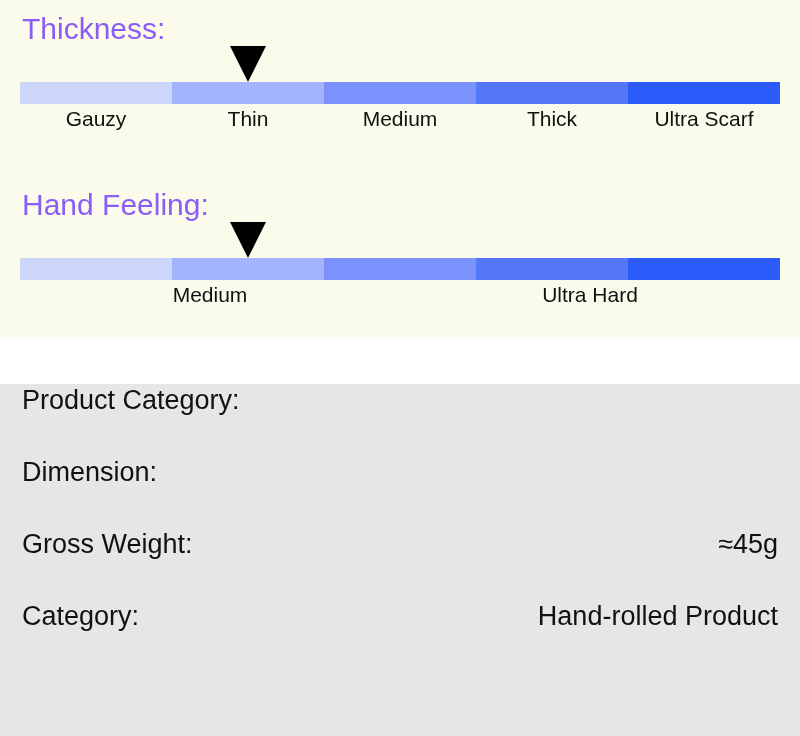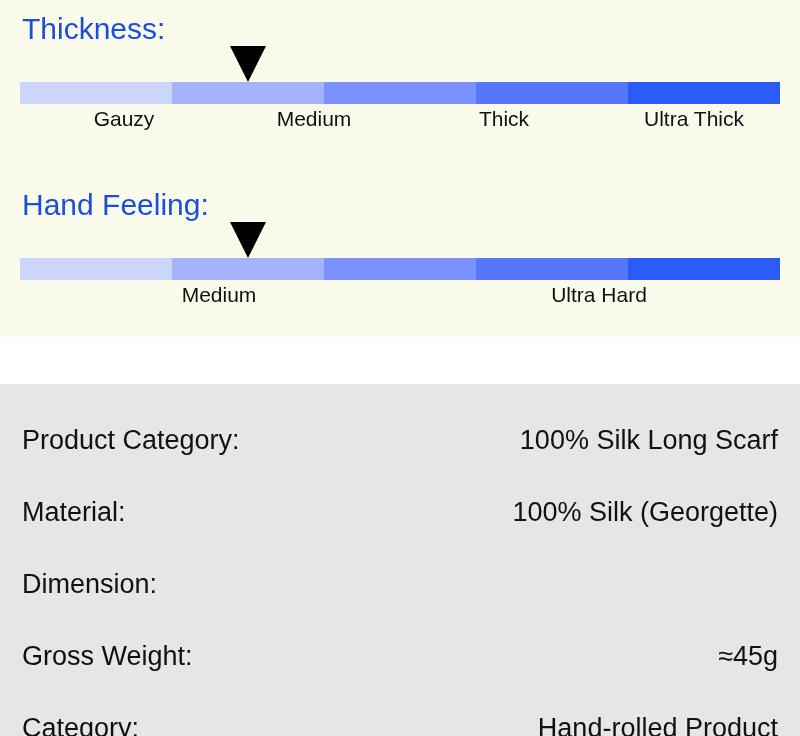--- a/index.html
+++ b/index.html
@@ -36,21 +36,21 @@
 
   .scale-title {
     position: absolute;
     left: 22px;
     top: 12px;
     font-size: 30px;
     line-height: 34px;
     font-weight: 400;
     letter-spacing: 0px;
     white-space: nowrap;
-    color: #1d4ed8;
+    color: #8b5cf6;
   }
 
   .meter {
     position: absolute;
     left: 20px;
     top: 82px;
     width: 760px;
     height: 22px;
   }
 
@@ -73,21 +73,21 @@
     width: 0;
     height: 0;
     border-left: 18px solid transparent;
     border-right: 18px solid transparent;
     border-top: 36px solid #000000;
     transform: translateX(-18px);
   }
 
   .meter-labels {
     position: absolute;
-    left: 29px;
+    left: 20px;
     top: 106px;
     width: 760px;
     display: flex;
   }
   .meter-label {
     flex: 1 1 0;
     text-align: center;
     font-size: 21px;
     line-height: 25px;
     white-space: nowrap;
@@ -113,21 +113,21 @@
     height: 352px;
     background: #e6e6e6;
     padding: 0;
     box-sizing: border-box;
   }
 
   .spec-row {
     position: relative;
     height: 72px;
     display: flex;
-    align-items: flex-end;
+    align-items: flex-start;
     justify-content: space-between;
     padding: 0 22px 0 22px;
     box-sizing: border-box;
   }
 
   .spec-key {
     font-size: 27px;
     line-height: 32px;
     white-space: nowrap;
     color: #111111;
@@ -155,23 +155,24 @@
         <div class="meter-seg" style="background: rgb(163, 180, 252);"></div>
         <div class="meter-seg" style="background: rgb(123, 146, 253);"></div>
         <div class="meter-seg" style="background: rgb(85, 120, 251);"></div>
         <div class="meter-seg" style="background: rgb(43, 92, 250);"></div>
       </div>
       <div class="marker" style="left: 30%; border-top-color: rgb(0, 0, 0);"></div>
     </div>
 
     <div class="meter-labels">
       <div class="meter-label">Gauzy</div>
+      <div class="meter-label">Thin</div>
       <div class="meter-label">Medium</div>
       <div class="meter-label">Thick</div>
-      <div class="meter-label">Ultra Thick</div>
+      <div class="meter-label">Ultra Scarf</div>
     </div>
   </div>
 
   <div class="scale-block handfeel">
     <div class="scale-title">Hand Feeling:</div>
 
     <div class="meter">
       <div class="meter-track">
         <div class="meter-seg" style="background: rgb(204, 214, 251);"></div>
         <div class="meter-seg" style="background: rgb(163, 180, 252);"></div>
@@ -189,27 +190,22 @@
   </div>
 
 </div>
 
 <div class="separator" style="background: rgb(255, 255, 255);"></div>
 
 <div class="spec-panel" style="background: rgb(230, 230, 230);">
 
   <div class="spec-row">
     <div class="spec-key">Product Category:</div>
-    <div class="spec-val">100% Silk Long Scarf</div>
-  </div>
-
-  <div class="spec-row">
-    <div class="spec-key">Material:</div>
-    <div class="spec-val">100% Silk (Georgette)</div>
-  </div>
+  </div>
+
 
   <div class="spec-row">
     <div class="spec-key">Dimension:</div>
   </div>
 
   <div class="spec-row">
     <div class="spec-key">Gross Weight:</div>
     <div class="spec-val">≈45g</div>
   </div>
 

